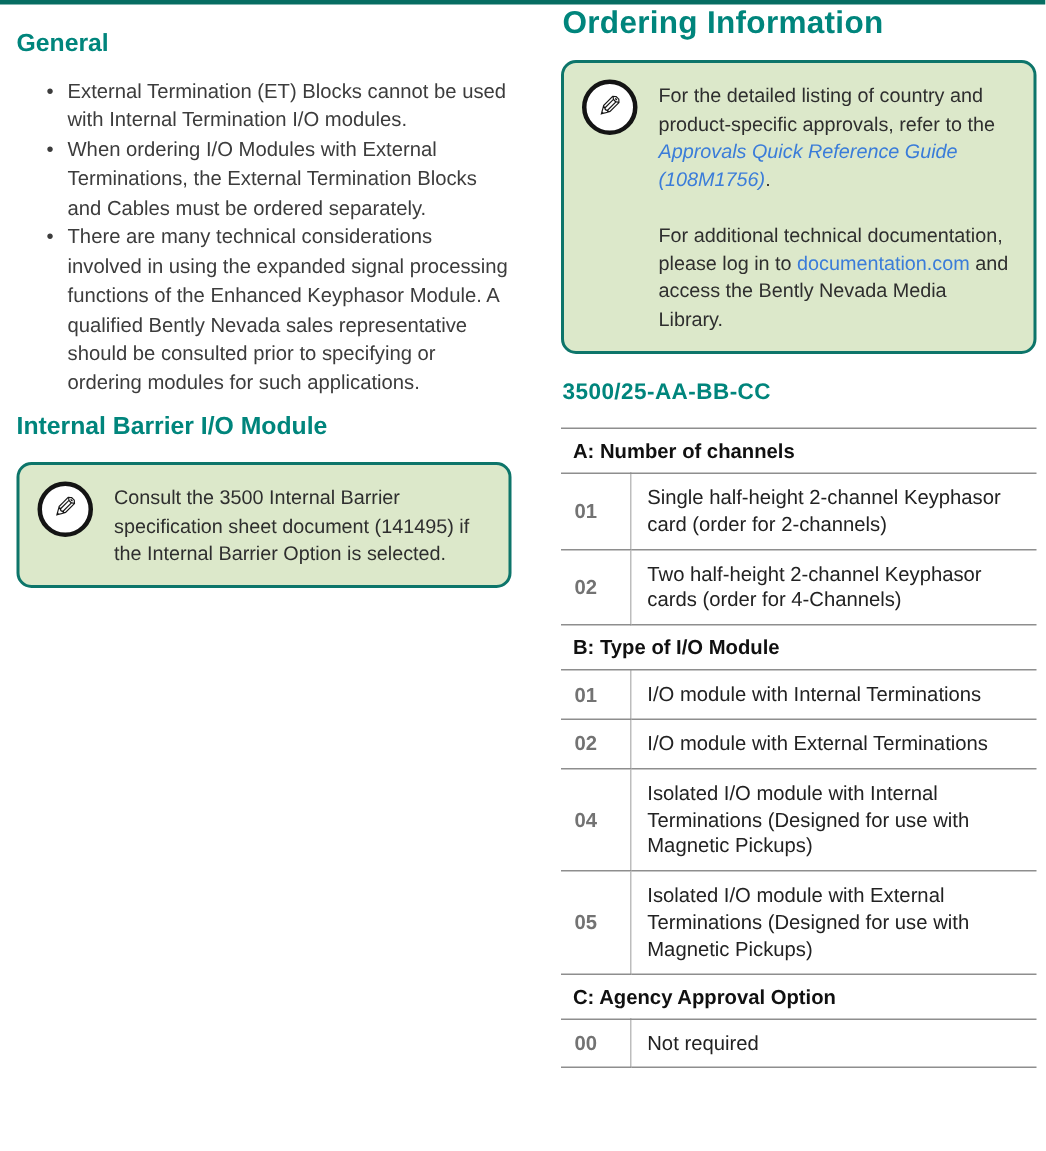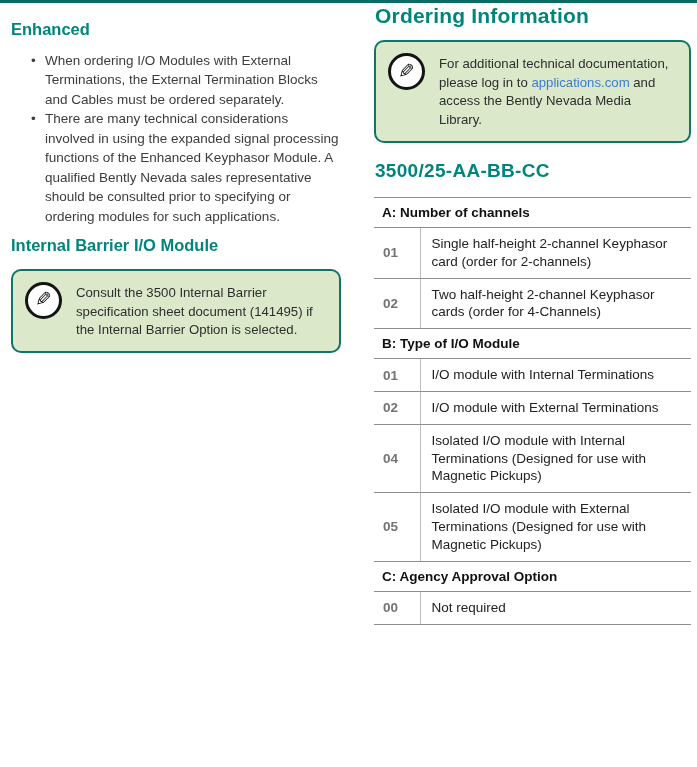--- a/index.html
+++ b/index.html
@@ -7,21 +7,21 @@
     font-family:"Liberation Sans", sans-serif; overflow:hidden; }
   .page { position:relative; width:697px; height:767px; background:#fff; }
 
   .top-rule { position:absolute; top:0; left:0; width:697px; height:3px; background:#076D62; }
 
   .col-left  { position:absolute; left:11px;  top:20px; width:330px; }
   .col-right { position:absolute; left:374px; top:4px;  width:317px; }
 
   h1.doc-h1 { color:#00857C; font-size:21px; font-weight:bold; letter-spacing:.2px; }
   h2.doc-h2 { color:#00857C; font-size:16.5px; font-weight:bold; }
-  h3.doc-h3 { color:#00857C; font-size:19px; font-weight:bold; letter-spacing:.3px; }
+  h3.doc-h3 { color:#00857C; font-size:15px; font-weight:bold; letter-spacing:.3px; }
 
   .col-left h1.doc-h1 { margin:11px 0 12px 0; }
   .col-left h2.general { margin:0 0 12px 0; }
   .bullets { list-style:none; margin:0 0 10px 0; padding:0 0 0 34px; }
   .bullets li { position:relative; font-size:13.5px; line-height:1.44; color:#3C3C3C; margin:0; }
   .bullets li::before { content:"•"; position:absolute; left:-14px; top:0; color:#3C3C3C; }
   .col-left h2.barrier { margin:8px 0 14px 0; }
 
   .note-box { display:flex; align-items:flex-start; background:#DCE8CA;
     border:2px solid #0D756A; border-radius:10px; padding:11px 12px; }
@@ -49,22 +49,23 @@
     border-right:1px solid #BDBDBD; border-bottom:1px solid #8E8E8E; }
   td.desc { padding:7px 8px 7px 11px; line-height:1.32; border-bottom:1px solid #8E8E8E; }
 </style>
 </head>
 <body>
 
 <div class="page">
   <div class="top-rule"></div>
 
   <div class="col-left">
-    <h2 class="doc-h2 general">Enhanced</h2>
+    <h2 class="doc-h2 general">General</h2>
     <ul class="bullets">
+      <li>External Termination (ET) Blocks cannot be used with Internal Termination I/O modules.</li>
       <li>When ordering I/O Modules with External Terminations, the External Termination Blocks and Cables must be ordered separately.</li>
       <li>There are many technical considerations involved in using the expanded signal processing functions of the Enhanced Keyphasor Module. A qualified Bently Nevada sales representative should be consulted prior to specifying or ordering modules for such applications.</li>
     </ul>
     <h2 class="doc-h2 barrier">Internal Barrier I/O Module</h2>
 
     <div class="note-box">
       <span class="note-icon">
         <span class="glyph">✎</span>
       </span>
       <div class="note-text">
@@ -74,21 +75,22 @@
   </div>
 
   <div class="col-right">
     <h1 class="doc-h1">Ordering Information</h1>
 
     <div class="note-box">
       <span class="note-icon">
         <span class="glyph">✎</span>
       </span>
       <div class="note-text">
-        <p><span>For additional technical documentation, please log in to </span><a class="doc-link">applications.com</a><span> and access the Bently Nevada Media Library.</span></p>
+        <p><span>For the detailed listing of country and product-specific approvals, refer to the </span><a class="doc-link italic">Approvals Quick Reference Guide (108M1756)</a><span>.</span></p>
+        <p><span>For additional technical documentation, please log in to </span><a class="doc-link">documentation.com</a><span> and access the Bently Nevada Media Library.</span></p>
       </div>
     </div>
 
     <h3 class="doc-h3 partnum">3500/25-AA-BB-CC</h3>
 
     <table class="order">
       <tbody>
         <tr>
           <td class="sec-header" colspan="2">A: Number of channels</td>
         </tr>

